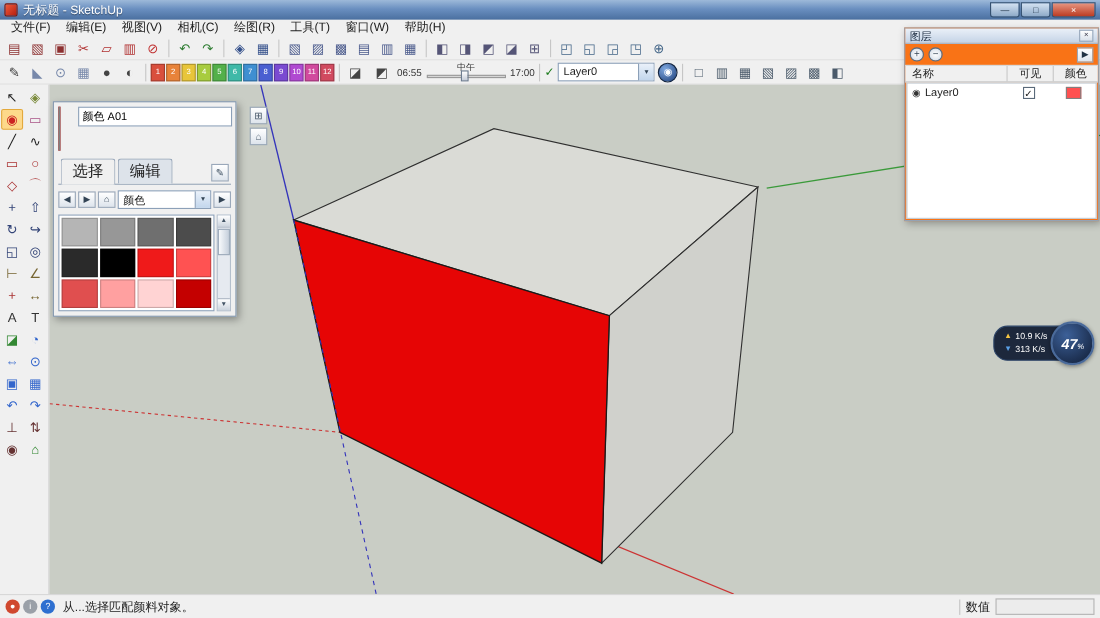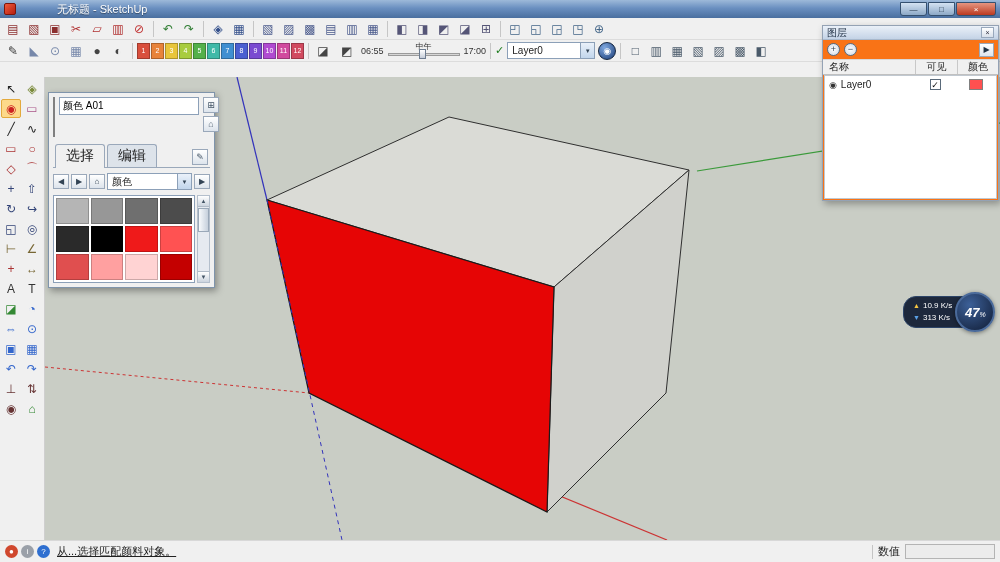--- a/index.html
+++ b/index.html
@@ -1,20 +1,20 @@
 <!DOCTYPE html>
 <html><head>
 <meta charset="utf-8">
 <style>
   *{margin:0;padding:0;box-sizing:border-box;}
   html,body{width:1000px;height:562px;overflow:hidden;font-family:"Liberation Sans","DejaVu Sans",sans-serif;font-size:11px;color:#222;}
   .window{position:relative;width:1000px;height:562px;background:#f0f0f0;overflow:hidden;}
 
   
-  .titlebar{height:18px;background:linear-gradient(180deg,#9db9d9 0%,#6a8fc0 45%,#4a6f9f 100%);display:flex;align-items:center;padding:0 4px;color:#fff;gap:36px;}
+  .titlebar{height:18px;background:linear-gradient(180deg,#9db9d9 0%,#6a8fc0 45%,#4a6f9f 100%);display:flex;align-items:center;padding:0 4px;color:#fff;}
   .appicon{width:12px;height:12px;margin-right:5px;border-radius:2px;background:linear-gradient(135deg,#f05a3c,#b51f10);border:1px solid #7d150a;}
   .title{flex:1;font-size:11px;text-shadow:0 1px 1px rgba(0,0,0,.45);white-space:nowrap;}
   .winbtns{display:flex;gap:1px;}
   .wbtn{width:27px;height:14px;border:1px solid #35506f;border-radius:0 0 3px 3px;background:linear-gradient(#d4e2f2,#8da9c7);display:flex;align-items:center;justify-content:center;font-size:8px;color:#17293d;}
   .wbtn.close{width:40px;background:linear-gradient(#e69580,#bb3a21);color:#fff;}
 
   
   .menubar{height:15px;background:#f0f0f0;display:flex;align-items:center;padding-left:3px;}
   .menu-item{padding:0 7px;line-height:15px;}
   .toolbar{height:22px;background:#f0f0f0;border-bottom:1px solid #dcdcdc;display:flex;align-items:center;padding:0 3px;gap:1px;}
@@ -41,21 +41,21 @@
 
   
   .viewport{position:absolute;top:77px;left:45px;width:955px;height:463px;background:#c9cdc5;overflow:hidden;}
   .viewport svg{display:block;}
 
   
   .dlg{position:absolute;left:48px;top:92px;width:167px;background:#f0f0f0;border:1px solid #7f94ab;box-shadow:2px 3px 7px rgba(0,0,0,.35);z-index:20;}
   .dlg-title{height:15px;background:linear-gradient(#eaf0f8,#c4d3e6);border-bottom:1px solid #a8b8cc;display:flex;align-items:center;padding:0 4px;font-size:10px;color:#1c2c40;}
   .dlg-close{margin-left:auto;width:13px;height:11px;border:1px solid #98a8bc;background:linear-gradient(#fff,#d8e0ea);font-size:7px;display:flex;align-items:center;justify-content:center;color:#334;}
   .dlg-body{padding:4px;}
-  .preview-row{display:flex;gap:4px;align-items:flex-start;}
+  .preview-row{display:flex;gap:16px;align-items:flex-start;}
   .preview{width:40px;height:40px;border:1px solid #808080;box-shadow:inset 1px 1px 2px rgba(255,255,255,.5),inset -1px -1px 2px rgba(0,0,0,.3);}
   .name-input{flex:1;height:18px;background:#fff;border:1px solid #8ca0b8;font-size:10px;padding:0 3px;font-family:"Liberation Sans","DejaVu Sans",sans-serif;}
   .mini-col{display:flex;flex-direction:column;gap:3px;}
   .mini-btn{width:16px;height:16px;border:1px solid #9aa8ba;background:linear-gradient(#ffffff,#dde4ec);font-size:9px;display:flex;align-items:center;justify-content:center;color:#456;}
   .tabs{display:flex;align-items:flex-end;margin-top:6px;border-bottom:1px solid #9aa8ba;padding:0 2px;gap:2px;}
   .tab{padding:2px 10px;border:1px solid #9aa8ba;border-bottom:none;background:#dde3ea;font-size:14px;border-radius:3px 3px 0 0;}
   .tab.active{background:#f0f0f0;position:relative;top:1px;padding-bottom:3px;}
   .tabs .spacer{flex:1;}
   .tabs .mini-btn{margin-bottom:2px;}
   .nav-row{display:flex;align-items:center;gap:2px;margin-top:5px;}
@@ -95,40 +95,50 @@
   .speed-row{display:flex;align-items:center;gap:3px;font-size:8px;color:#fff;line-height:12px;white-space:nowrap;}
   .up-arrow{color:#f5c542;font-size:7px;}
   .down-arrow{color:#5aa0e6;font-size:7px;}
   .speed-circle{width:40px;height:40px;border-radius:50%;background:radial-gradient(circle at 35% 30%,#3c6098,#101c34);border:2px solid #4a6a9a;display:flex;align-items:baseline;justify-content:center;color:#fff;box-shadow:0 1px 4px rgba(0,0,0,.45);padding-top:12px;font-style:italic;}
   .pct{font-size:13px;font-weight:bold;line-height:1;}
   .pctu{font-size:7px;}
 
   
   .statusbar{position:absolute;left:0;right:0;bottom:0;height:22px;background:#f0f0f0;border-top:1px solid #d8d8d8;display:flex;align-items:center;padding:0 5px;gap:4px;}
   .sb-icon{width:13px;height:13px;border-radius:50%;color:#fff;font-size:8px;display:flex;align-items:center;justify-content:center;flex:0 0 auto;}
-  .sb-msg{margin-left:3px;color:#222;white-space:nowrap;text-decoration:underline;}
+  .sb-msg{margin-left:3px;color:#222;white-space:nowrap;}
   .sb-right{margin-left:auto;display:flex;align-items:center;gap:5px;}
   .sb-div{width:1px;height:14px;background:#c4c4c4;}
   .sb-value-box{width:90px;height:15px;background:#ececec;border:1px solid #b4b4b4;}
 </style>
 </head>
 <body>
 
 <div class="window">
 
   <div class="titlebar">
     <div class="appicon"></div>
     <div class="title">无标题 - SketchUp</div>
     <div class="winbtns">
       <div class="wbtn">—</div>
       <div class="wbtn">□</div>
       <div class="wbtn close">×</div>
     </div>
   </div>
 
+  <div class="menubar">
+      <div class="menu-item">文件(F)</div>
+      <div class="menu-item">编辑(E)</div>
+      <div class="menu-item">视图(V)</div>
+      <div class="menu-item">相机(C)</div>
+      <div class="menu-item">绘图(R)</div>
+      <div class="menu-item">工具(T)</div>
+      <div class="menu-item">窗口(W)</div>
+      <div class="menu-item">帮助(H)</div>
+    </div>
 
   <div class="toolbar">
       <div class="tbtn" style="color: rgb(140, 47, 47);">▤</div>
       <div class="tbtn" style="color: rgb(140, 47, 47);">▧</div>
       <div class="tbtn" style="color: rgb(140, 47, 47);">▣</div>
       <div class="tbtn" style="color: rgb(176, 48, 48);">✂</div>
       <div class="tbtn" style="color: rgb(176, 48, 48);">▱</div>
       <div class="tbtn" style="color: rgb(176, 48, 48);">▥</div>
       <div class="tbtn" style="color: rgb(192, 48, 48);">⊘</div>
       <div class="tbsep"></div>

